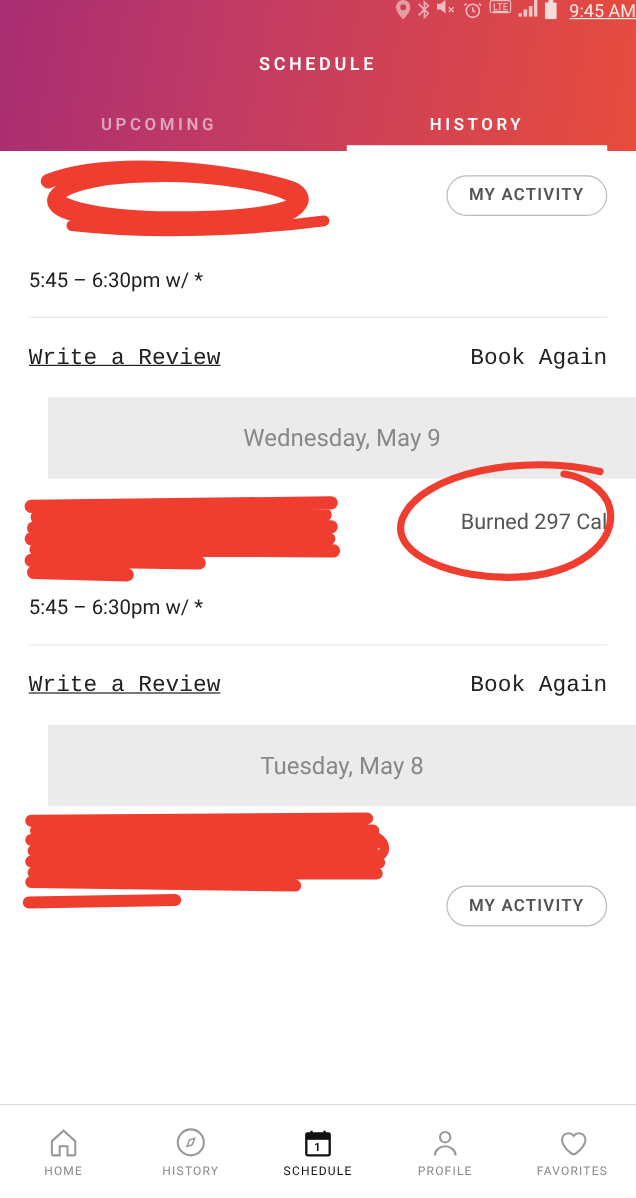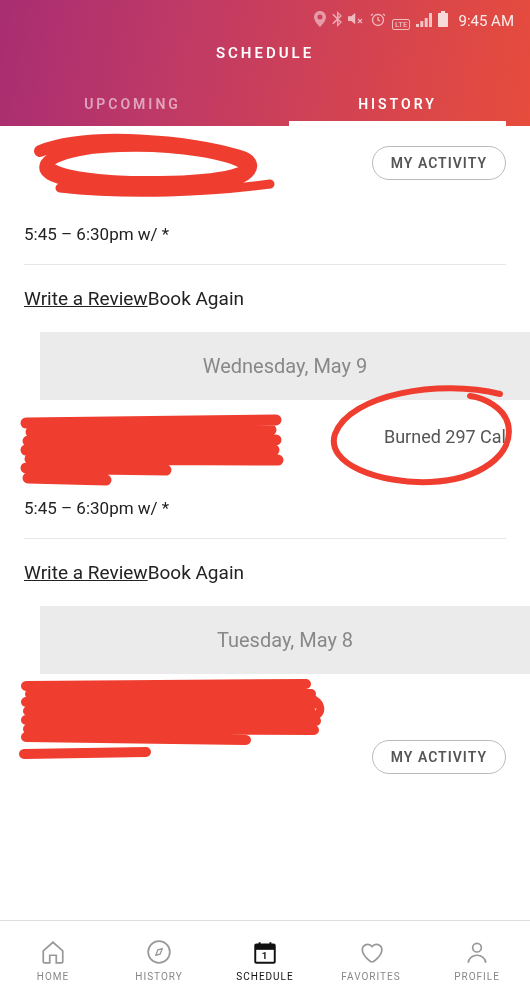--- a/index.html
+++ b/index.html
@@ -1,42 +1,42 @@
 <!DOCTYPE html>
 <html><head>
 <meta charset="utf-8">
 <style>
   * { box-sizing: border-box; margin: 0; padding: 0; }
   html, body { width: 530px; height: 998px; font-family: -apple-system, BlinkMacSystemFont, "Segoe UI", Roboto, sans-serif; overflow: hidden; background: #fff; }
   .screen { width: 530px; height: 998px; display: flex; flex-direction: column; position: relative; }
 
   
   .header { background: linear-gradient(100deg, #a82d72 0%, #c03a65 35%, #e74c3c 100%); color: #fff; }
-  .status-bar { height: 30px; display: flex; justify-content: flex-end; align-items: flex-end; gap: 6px; padding: 0 16px; font-size: 14px; color: rgba(255,255,255,0.9); }
+  .status-bar { height: 30px; display: flex; justify-content: flex-end; align-items: flex-start; gap: 6px; padding: 0 0; font-size: 14px; color: rgba(255,255,255,0.9); text-decoration: underline; }
   .status-bar .icon { opacity: 0.8; }
   .status-bar .time { font-size: 15px; margin-left: 4px; }
   .title-row { text-align: center; padding: 14px 0 20px; font-size: 15px; letter-spacing: 3px; font-weight: 600; }
   .tabs { display: flex; }
   .tab { flex: 1; text-align: center; padding: 14px 0 14px; letter-spacing: 3px; font-size: 14px; font-weight: 600; position: relative; color: rgba(255,255,255,0.55); }
   .tab.active { color: #fff; }
   .tab.active::after { content: ""; position: absolute; left: 24px; right: 24px; bottom: 0; height: 5px; background: #fff; }
 
   .content { flex: 1; overflow: hidden; background: #fff; }
 
   .card { background: #fff; padding: 20px 24px 0; }
   .card-inner { border-bottom: 1px solid #e6e6e6; padding-bottom: 20px; }
   .row1 { display: flex; align-items: flex-start; justify-content: space-between; }
   .left-side { flex: 1; }
   .class-title { font-size: 20px; font-weight: 600; color: #222; margin-bottom: 4px; min-height: 24px; }
   .sub { font-size: 15px; color: #777; min-height: 20px; }
   .time-line { font-size: 17px; color: #222; margin-top: 30px; }
   .right-side { display: flex; flex-direction: column; align-items: center; }
   .pill { border: 1px solid #bbb; border-radius: 999px; padding: 8px 18px; font-size: 14px; letter-spacing: 1px; font-weight: 600; color: #555; background: #fff; }
   .burned { font-size: 18px; color: #555; margin-top: 6px; }
-  .actions { display: flex; padding: 22px 24px; }
+  .actions { display: flex; justify-content: space-between; padding: 22px 24px; font-family: Liberation Mono, monospace; }
   .link { font-size: 19px; color: #222; }
   .underline { text-decoration: underline; }
   .date-header { background: #ebebeb; color: #888; text-align: center; padding: 22px 0; font-size: 20px; margin-left: 40px; }
 
   
   .bottom-nav { height: 78px; border-top: 1px solid #ddd; display: flex; background: #fff; }
   .nav-item { flex: 1; display: flex; flex-direction: column; align-items: center; justify-content: center; gap: 4px; color: #888; font-size: 10px; letter-spacing: 1px; }
   .nav-item.active { color: #111; }
   .nav-icon { width: 30px; height: 30px; display: flex; align-items: center; justify-content: center; }
 
@@ -197,29 +197,29 @@
             <rect x="3" y="5" width="18" height="5" fill="#111"></rect>
             <path d="M7 3v4M17 3v4" stroke="#111" stroke-width="1.8"></path>
             <text x="12" y="18.5" text-anchor="middle" font-size="9" font-weight="700" fill="#111">1</text>
           </svg>
       </span>
       <span>SCHEDULE</span>
     </div>
     <div class="nav-item">
       <span class="nav-icon">
         <svg width="26" height="26" viewBox="0 0 24 24">
-            <path d="M12 21s-8-5.3-8-11a5 5 0 019-3 5 5 0 019 3c0 5.7-8 11-8 11h-2z" fill="none" stroke="#999" stroke-width="1.6"></path>
-          </svg>
-      </span>
-      <span>FAVORITES</span>
-    </div>
-    <div class="nav-item">
-      <span class="nav-icon">
-        <svg width="26" height="26" viewBox="0 0 24 24">
             <circle cx="12" cy="8" r="4" fill="none" stroke="#999" stroke-width="1.6"></circle>
             <path d="M4 22c0-4 4-7 8-7s8 3 8 7" fill="none" stroke="#999" stroke-width="1.6"></path>
           </svg>
       </span>
       <span>PROFILE</span>
     </div>
+    <div class="nav-item">
+      <span class="nav-icon">
+        <svg width="26" height="26" viewBox="0 0 24 24">
+            <path d="M12 21s-8-5.3-8-11a5 5 0 019-3 5 5 0 019 3c0 5.7-8 11-8 11h-2z" fill="none" stroke="#999" stroke-width="1.6"></path>
+          </svg>
+      </span>
+      <span>FAVORITES</span>
+    </div>
   </div>
 
 </div>
 
 </body></html>

